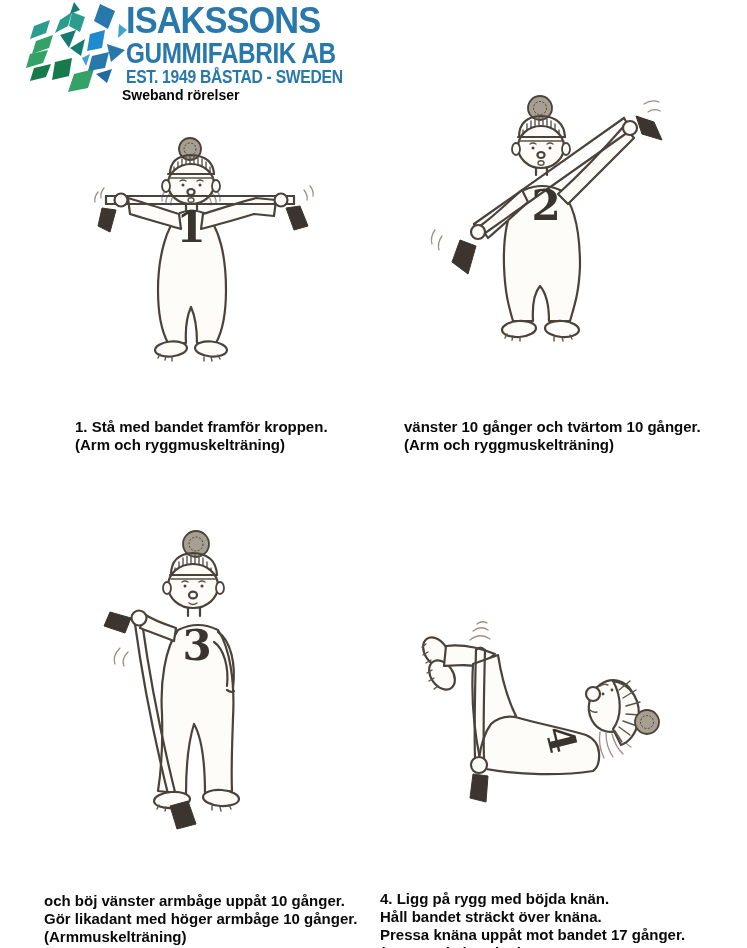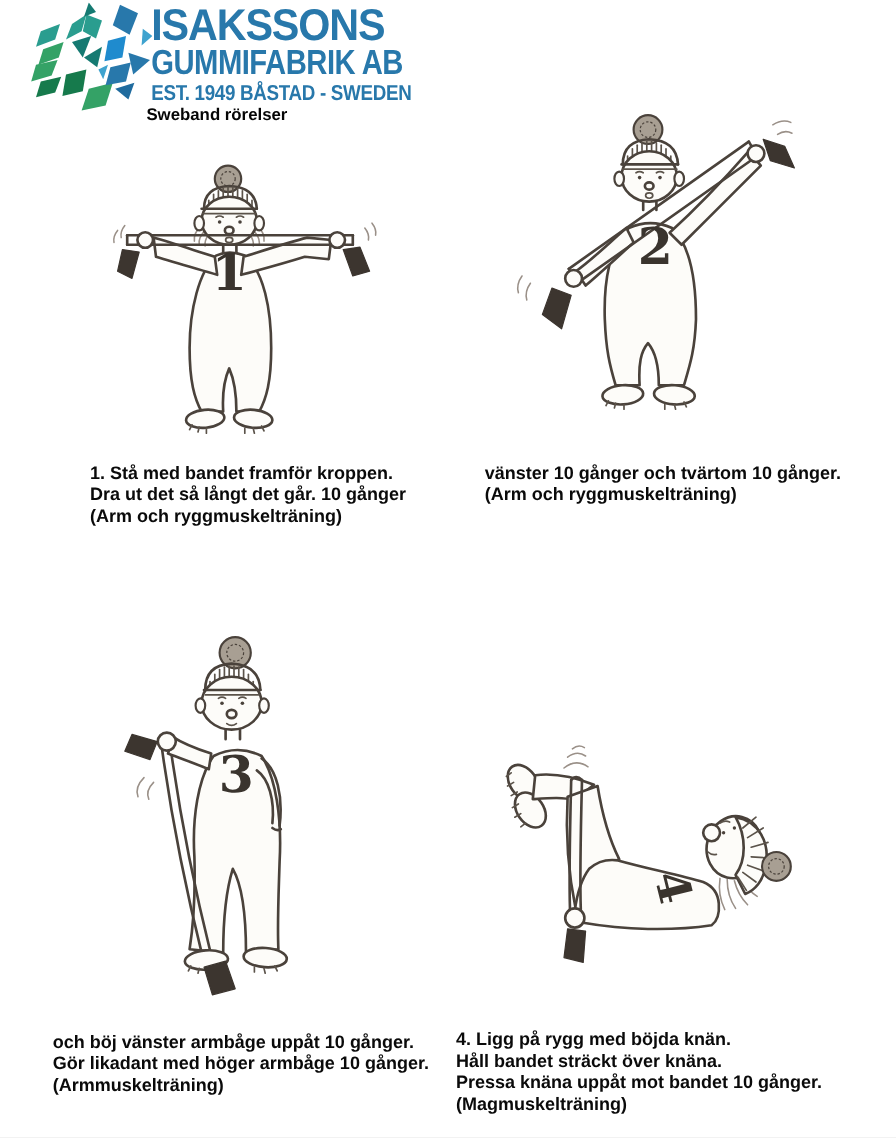--- a/index.html
+++ b/index.html
@@ -20,21 +20,21 @@
   .fig{position:absolute;}
   .fig svg{display:block;}
   .ink{stroke:#4a423b;stroke-width:2.2;fill:none;stroke-linecap:round;stroke-linejoin:round;}
   .ink-thin{stroke:#5b534a;stroke-width:1.4;fill:none;stroke-linecap:round;}
   .pencil{stroke:#9a9088;stroke-width:1.3;fill:none;stroke-linecap:round;}
   .skin{fill:#fdfcf9;}
   .tassel{fill:#3c352f;stroke:#3c352f;stroke-width:1;stroke-linejoin:round;}
   .pom{fill:#a89f93;}
   .num{font-family:"DejaVu Serif", serif;font-weight:bold;fill:#3a342e;}
   
-  .caption{position:absolute;font-size:15px;line-height:18px;font-weight:bold;color:#0a0a0a;white-space:nowrap;}
+  .caption{position:absolute;font-size:15px;line-height:18px;font-weight:bold;color:#0a0a0a;white-space:nowrap;margin-top:32px;}
 </style>
 </head>
 <body>
 
 <div class="page">
 
   <svg class="logo-mark" width="105" height="92" viewBox="0 0 105 92">
     <polygon points="38,18 50,10 46,24 33,31" fill="#2a9d8f"></polygon>
     <polygon points="50,10 63,15 58,30 47,24" fill="#2a9d8f"></polygon>
     <polygon points="52,0 58,8 48,12" fill="#157a72"></polygon>
@@ -330,35 +330,34 @@
         <path d="M70,22 q10,-8 20,-1"></path>
           <path d="M73,13 q8,-6 15,-1"></path>
           <path d="M77,6 q5,-4 10,-1"></path>
       </g>
       <text class="num" x="158" y="132" font-size="38" text-anchor="middle" transform="rotate(76 158 122)">4</text>
     </svg>
   </div>
 
   <div class="caption" style="left:75px;top:386px;">
     <div>1. Stå med bandet framför kroppen.</div>
-    <div>Dra ut det så långt det går. 10 gånger</div>
     <div>(Arm och ryggmuskelträning)</div>
   </div>
 
   <div class="caption" style="left:404px;top:386px;">
     <div>vänster 10 gånger och tvärtom 10 gånger.</div>
     <div>(Arm och ryggmuskelträning)</div>
   </div>
 
   <div class="caption" style="left:44px;top:860px;">
     <div>och böj vänster armbåge uppåt 10 gånger.</div>
     <div>Gör likadant med höger armbåge 10 gånger.</div>
     <div>(Armmuskelträning)</div>
   </div>
 
   <div class="caption" style="left:380px;top:858px;">
     <div>4. Ligg på rygg med böjda knän.</div>
     <div>Håll bandet sträckt över knäna.</div>
-    <div>Pressa knäna uppåt mot bandet 10 gånger.</div>
+    <div>Pressa knäna uppåt mot bandet 17 gånger.</div>
     <div>(Magmuskelträning)</div>
   </div>
 
 </div>
 
 </body></html>

